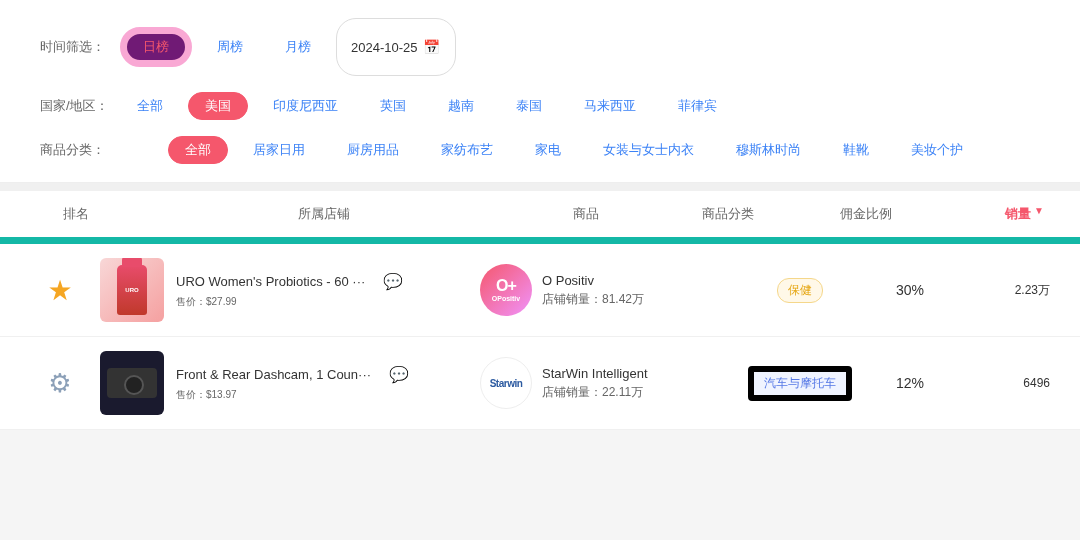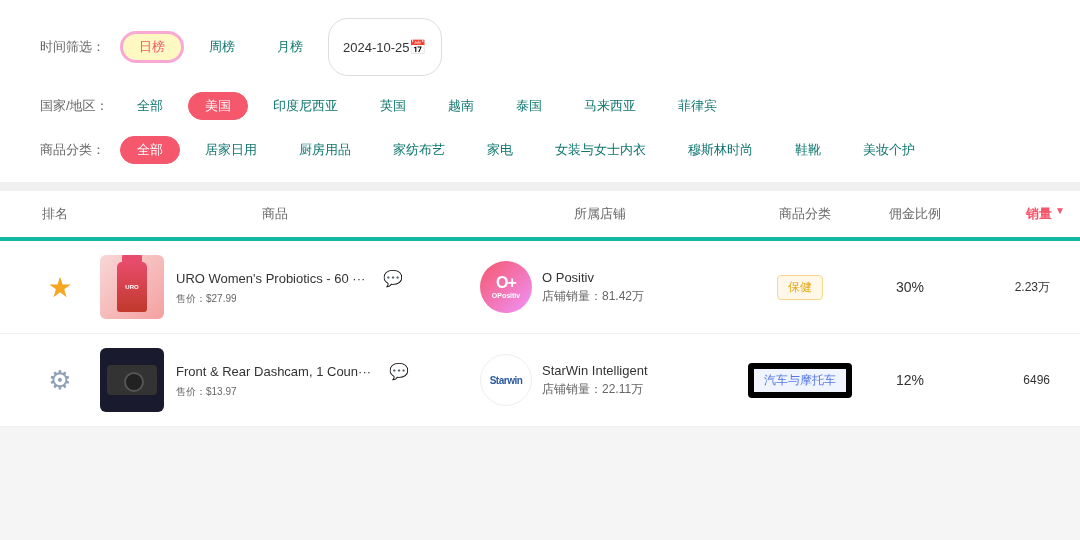--- a/index.html
+++ b/index.html
@@ -9,21 +9,21 @@
       background: #fff;
       padding: 18px 40px 18px 40px;
       border-bottom: 1px solid #eee;
     }
 
     .filter-row {
       display: flex;
       align-items: center;
       margin-bottom: 16px;
     }
-    .filter-row:last-child { margin-bottom: 0; }
+    .filter-row:last-child { margin-bottom: 0; gap: 48px; }
 
     .filter-label {
       color: #666;
       font-size: 13px;
       min-width: 80px;
       flex-shrink: 0;
     }
 
     .filter-tags {
       display: flex;
@@ -32,36 +32,37 @@
       gap: 8px;
     }
 
     .tag {
       padding: 4px 16px;
       border-radius: 20px;
       font-size: 13px;
       cursor: pointer;
       border: 1px solid transparent;
       background: transparent;
-      color: #0f766e;
+      color: #3b82f6;
     }
     .tag.active-red {
-      border: 3px solid #f9a8d4;
+      border: 7px solid #f9a8d4;
       color: #f5576c;
-      background: #fef9c3;
+      background: #701a75;
     }
     .tag.active-fill {
       background: #f5576c;
       color: #fff;
       border: 1px solid #f5576c;
     }
 
     .date-tag {
       display: flex;
       align-items: center;
+      gap: 6px;
       padding: 20px 14px;
       border-radius: 20px;
       border: 1px solid #ddd;
       background: #fff;
       color: #333;
       font-size: 13px;
       cursor: pointer;
     }
 
     .calendar-icon {
@@ -75,23 +76,24 @@
     }
 
     .table-section {
       background: #fff;
       margin-top: 0;
     }
 
     .table-header {
       display: grid;
       grid-template-columns: 80px 360px 1fr 120px 100px 100px;
-      padding: 14px 15px;
-      border-bottom: 4px solid #14b8a6;
-      align-items: center;
+      padding: 14px 36px;
+      border-bottom: 7px solid #14b8a6;
+      align-items: center;
+      gap: 28px;
     }
 
     .th {
       font-size: 13px;
       color: #666;
       text-align: center;
     }
     .th.sort-active {
       color: #f5576c;
       font-weight: 600;
@@ -244,21 +246,21 @@
 
     .category-cell {
       display: flex;
       justify-content: center;
     }
 
     .category-badge {
       background: #fff8e8;
       color: #e6a817;
       border: 1px solid #f5d78a;
-      border-radius: 4px;
+      border-radius: 12px;
       padding: 3px 10px;
       font-size: 12px;
     }
 
     .category-badge-auto {
       background: #f0f4ff;
       color: #5578e6;
       border: 6px solid #000000;
       border-radius: 4px;
       padding: 3px 10px;
@@ -390,22 +392,22 @@
     </div>
   </div>
 </div>
 
 <div class="divider"></div>
 
 <div class="table-section">
 
   <div class="table-header">
     <div class="th">排名</div>
+    <div class="th">所属店铺</div>
     <div class="th">商品</div>
-    <div class="th">所属店铺</div>
     <div class="th">商品分类</div>
     <div class="th">佣金比例</div>
     <div class="th sort-active">
       <span>销量</span>
       <span class="sort-arrow">▼</span>
     </div>
   </div>
 
   <div class="table-row-container">
     <div class="rank-cell">

